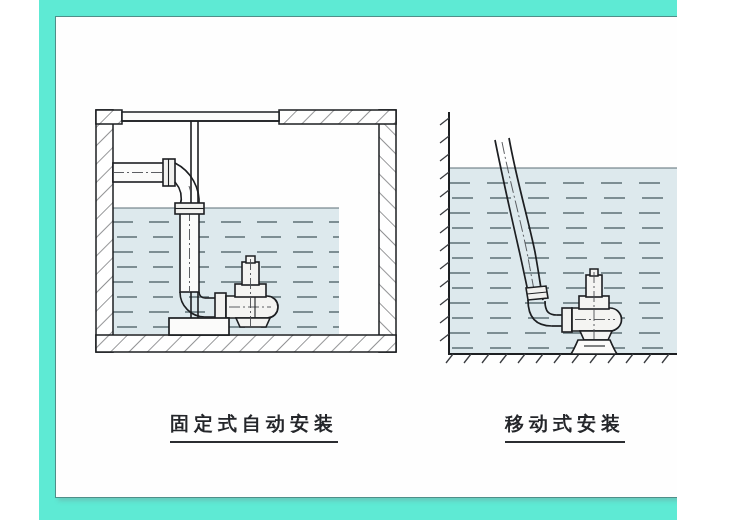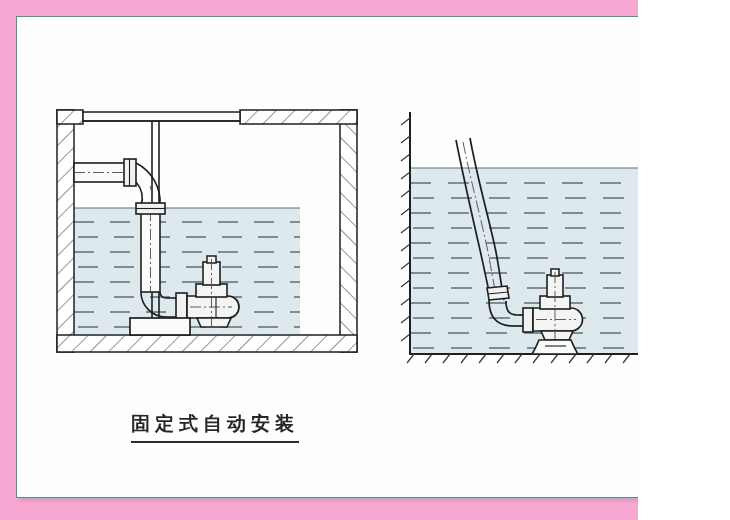--- a/index.html
+++ b/index.html
@@ -4,23 +4,24 @@
 <style>
   html, body {
     margin: 0;
     padding: 0;
     background: #ffffff;
   }
   #page {
     position: relative;
     width: 638px;
     height: 520px;
-    background: #f9a8d4;
+    background: #5eead4;
     font-family: "DejaVu Sans", "Liberation Sans", sans-serif;
     overflow: hidden;
+    margin-left: 39px;
   }
   #frame-border {
     position: absolute;
     left: 16px;
     top: 16px;
     width: 694px;
     height: 482px;
     border: 1.5px solid #4f8f89;
     box-sizing: border-box;
     box-shadow: 3px 3px 4px rgba(120,130,135,0.30);
@@ -290,14 +291,15 @@
         <path d="M539,340 C536,347 534,351 532,354 L578,354 C576,351 574,347 571,340 Z" fill="#fbfbfa" stroke="#1d1f22" stroke-width="1.7"></path>
         <line x1="545" y1="346" x2="566" y2="346" stroke="#1d1f22" stroke-width="1.1"></line>
       </g>
 
     </g>
 
   </svg>
 
   <div class="caption" id="caption-left">固定式自动安装</div>
 
+  <div class="caption" id="caption-right">移动式安装</div>
 
 </div>
 
 </body></html>

